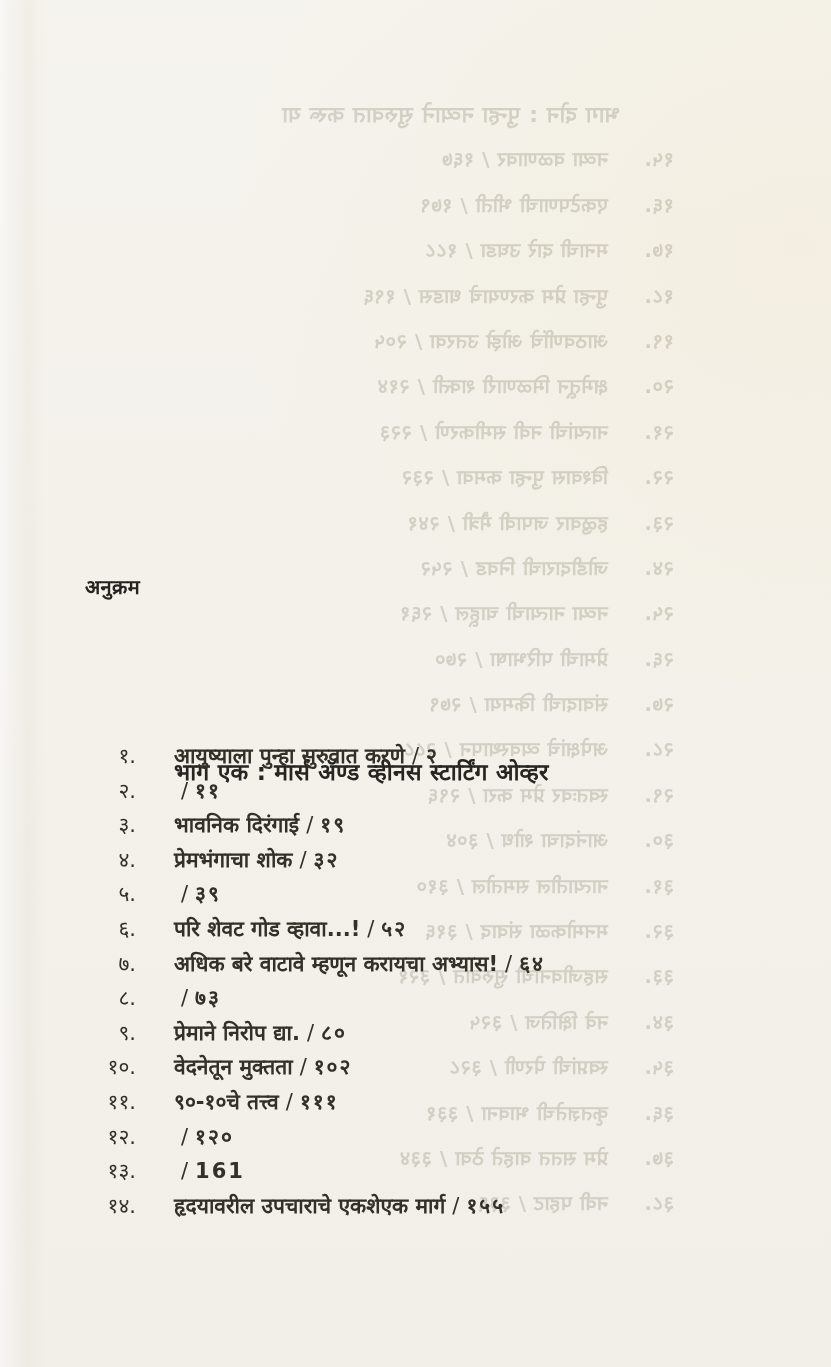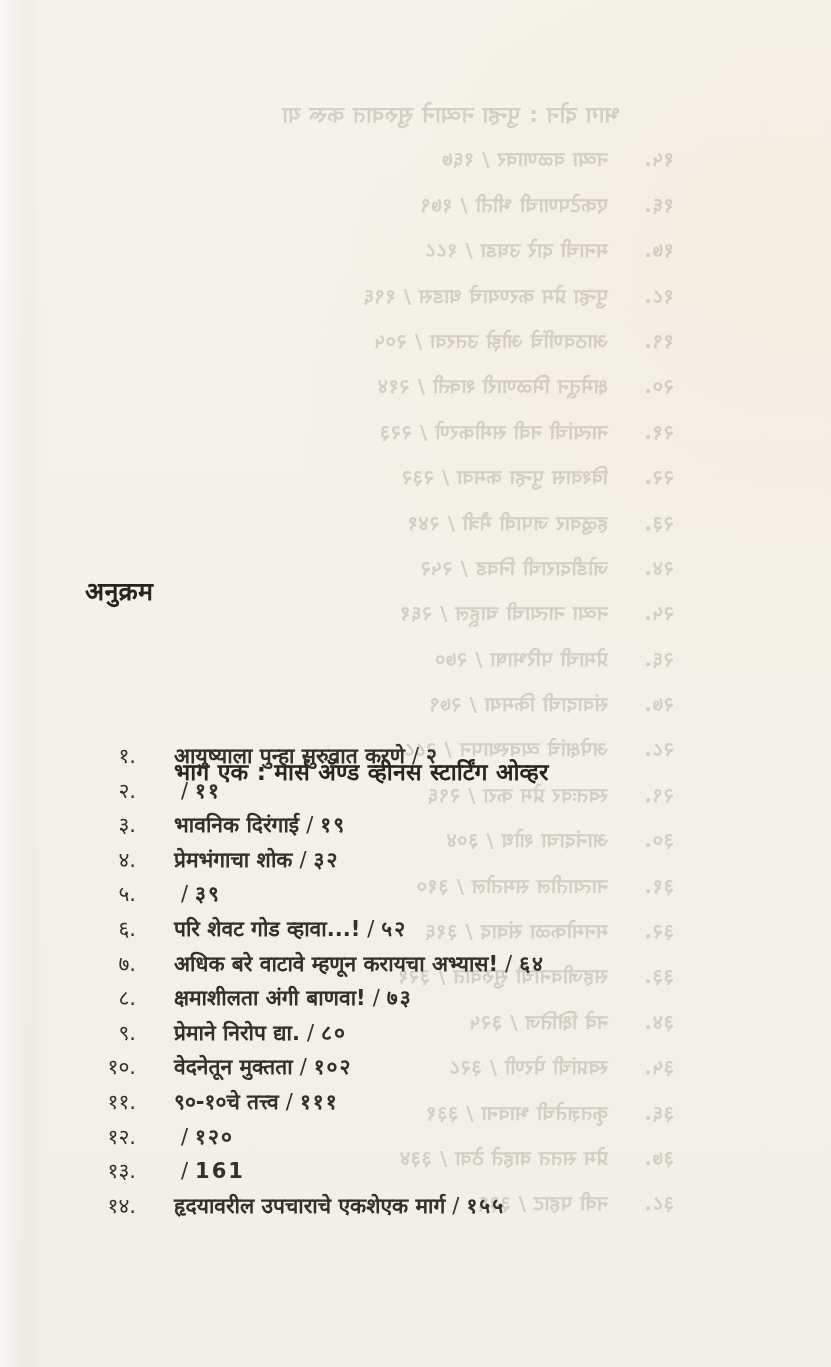--- a/index.html
+++ b/index.html
@@ -53,21 +53,21 @@
   }
   .gno { flex: none; width: 40px; text-align: right; margin-right: 36px; }
   .gtxt { white-space: nowrap; }
 
   
   .content { position: absolute; inset: 0; z-index: 2; color: #2e2b27; }
 
   .heading {
     position: absolute;
     left: 85px; top: 573px;
-    font-size: 25px;
+    font-size: 20px;
     font-weight: 700;
     color: #262420;
     letter-spacing: 0.3px;
     white-space: nowrap;
   }
 
   .part-title {
     position: absolute;
     left: 174px; top: 724px;
     font-size: 23px;
@@ -245,21 +245,20 @@
         <span class="pg">५२</span>
       </li>
         <li>
         <span class="no">७.</span>
         <span class="ttl">अधिक बरे वाटावे म्हणून करायचा अभ्यास!</span>
         <span class="sep">/</span>
         <span class="pg">६४</span>
       </li>
         <li>
         <span class="no">८.</span>
-        <span class="ttl">क्षमाशीलता अंगी बाणवा!</span>
         <span class="sep">/</span>
         <span class="pg">७३</span>
       </li>
         <li>
         <span class="no">९.</span>
         <span class="ttl">प्रेमाने निरोप द्या.</span>
         <span class="sep">/</span>
         <span class="pg">८०</span>
       </li>
         <li>

